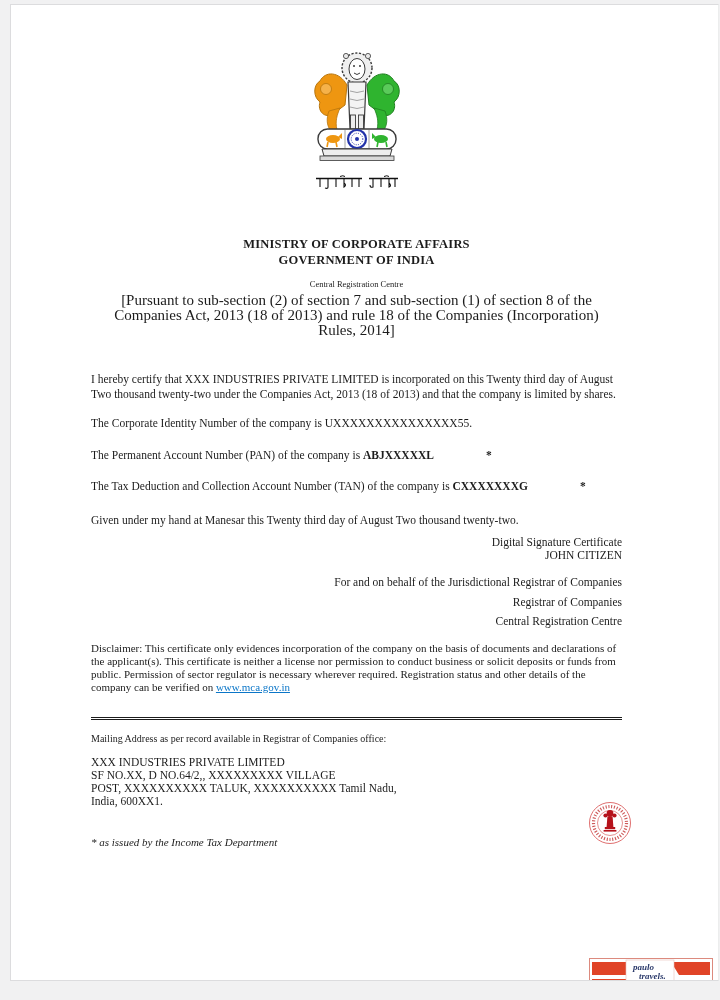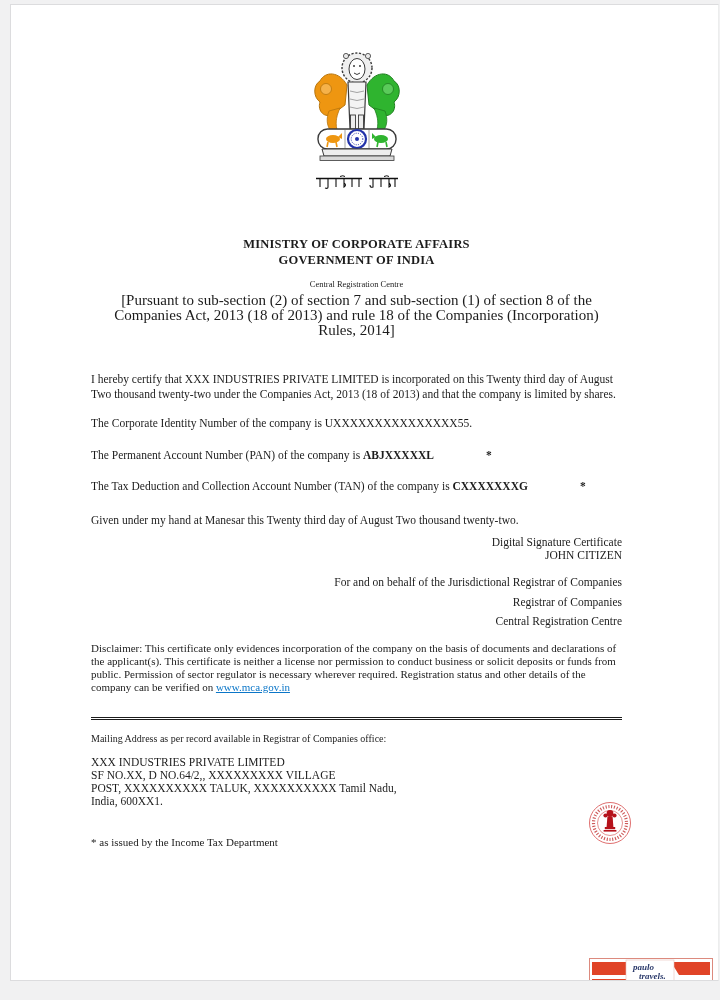--- a/index.html
+++ b/index.html
@@ -62,21 +62,21 @@
   .mca-link { color: #0b76c8; text-decoration: underline; cursor: pointer; }
 
   .divider {
     margin-top: 23px; height: 3px;
     border-top: 1px solid #1c1c1c;
     border-bottom: 1px solid #1c1c1c;
   }
 
   .mailing-heading { margin-top: 12px; font-size: 10px; line-height: 14px; }
   .address { margin-top: 10px; font-size: 11.5px; line-height: 13px; }
-  .footnote { margin-top: 28px; font-size: 11px; line-height: 13px; }
+  .footnote { margin-top: 28px; font-size: 11px; line-height: 13px; font-style: italic; }
 
   
   .stamp { position: absolute; left: 576px; top: 795px; width: 46px; height: 46px; }
   .brand-logo { position: absolute; left: 578px; top: 953px; width: 124px; height: 33px; font-weight: bold; }
 </style>
 </head>
 <body>
 
 <div class="page">
   <div class="content">

